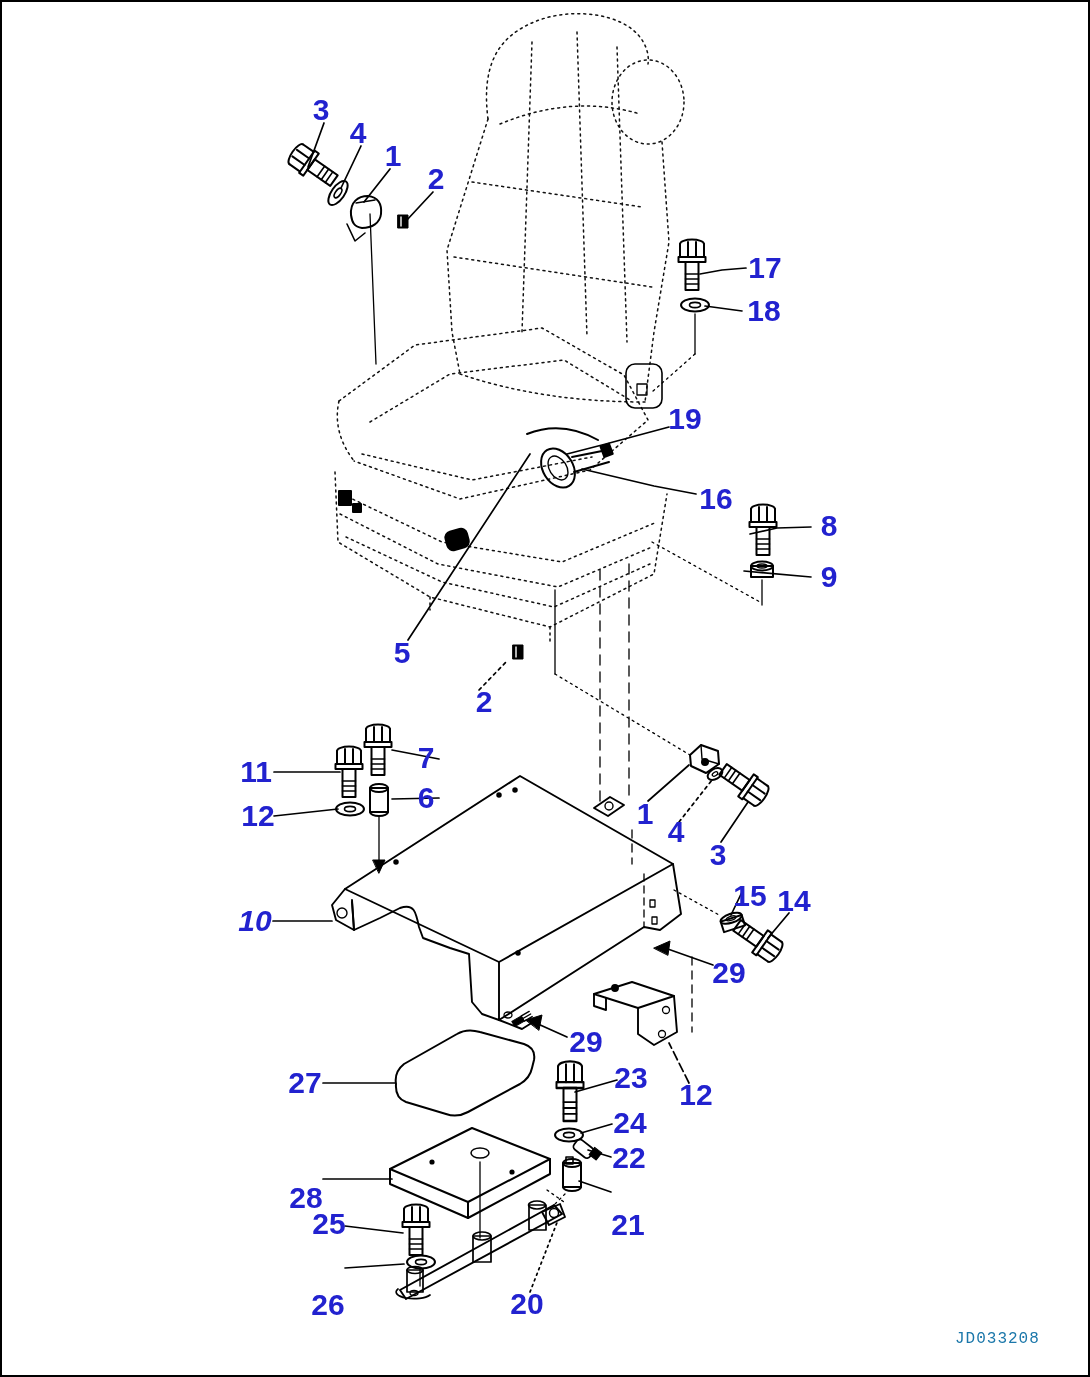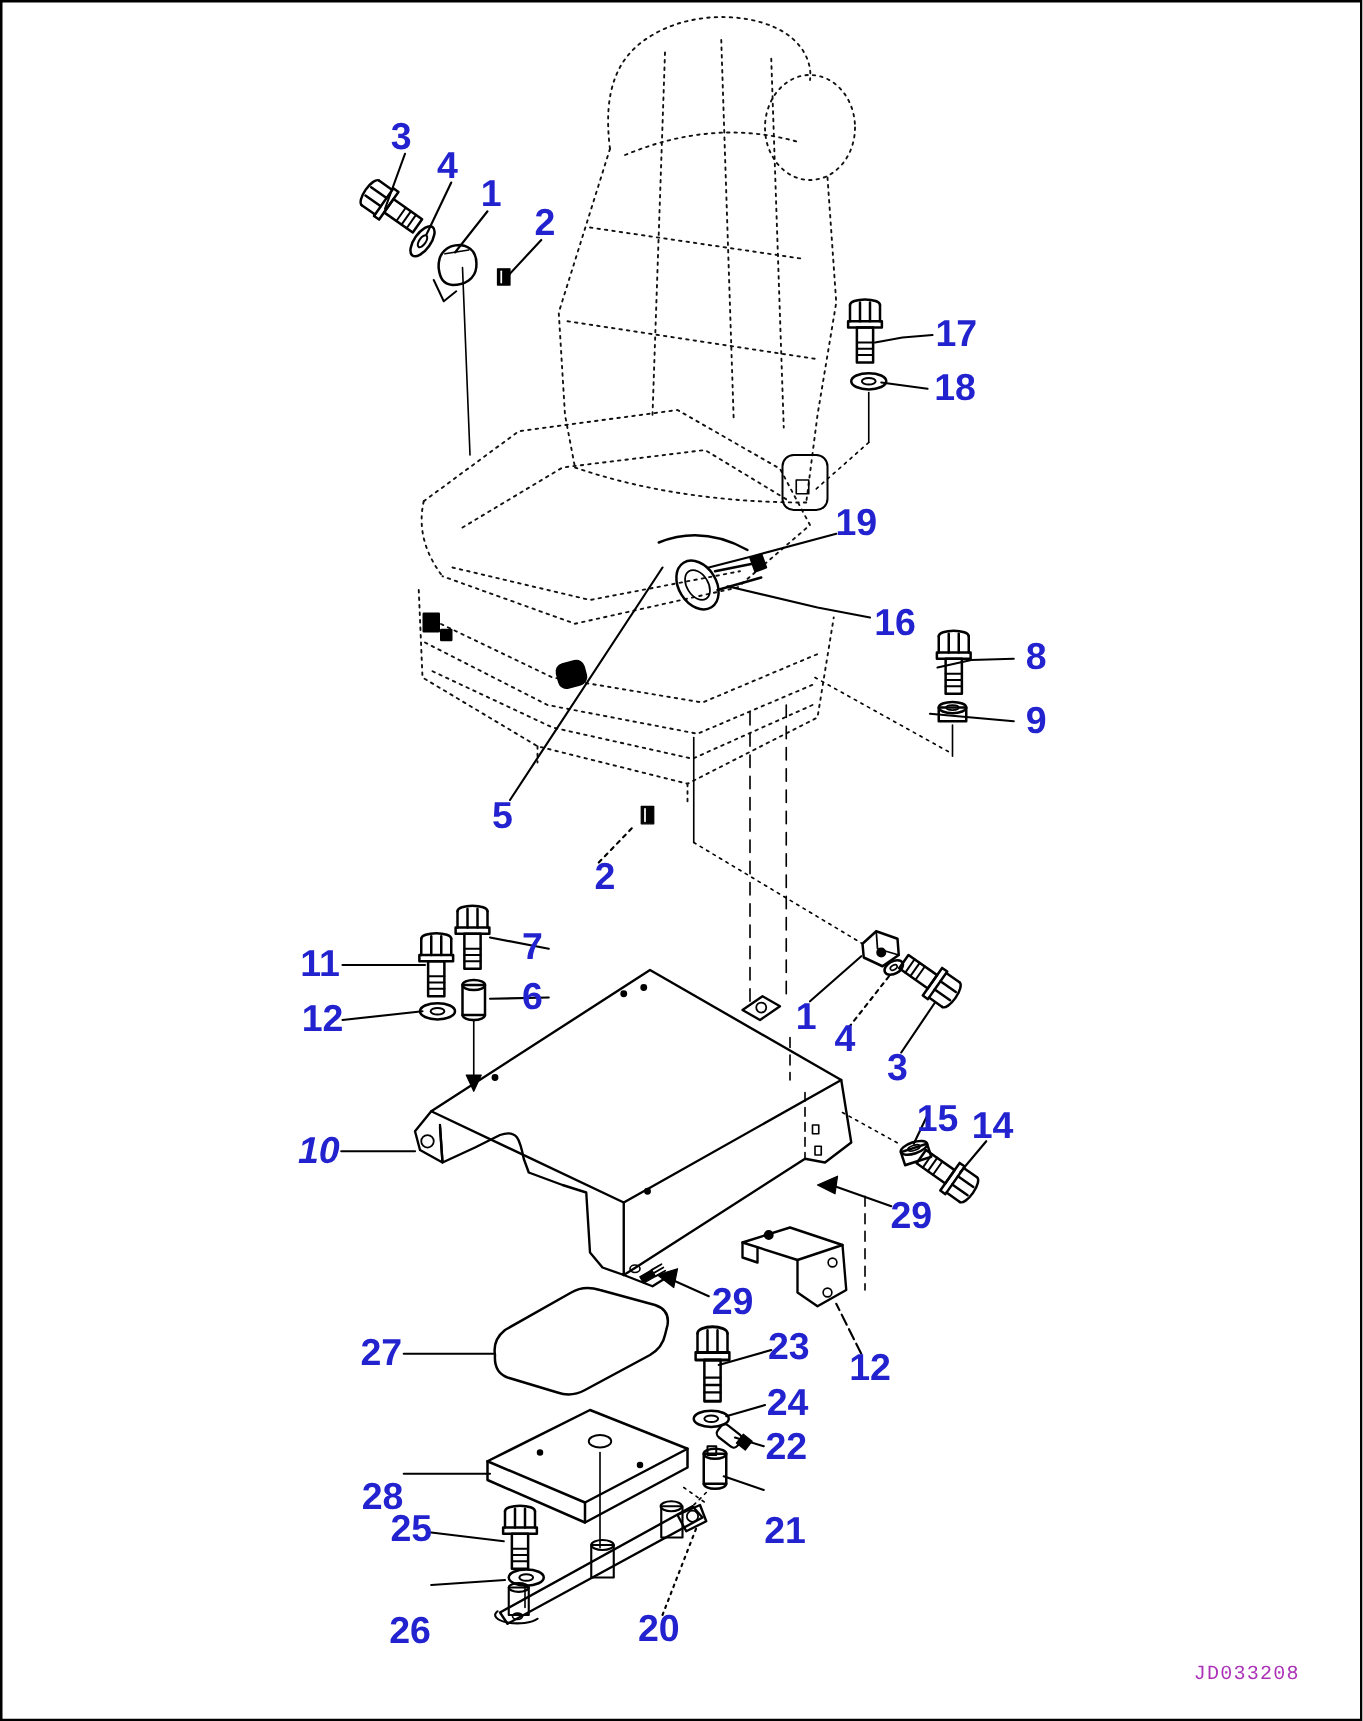--- a/index.html
+++ b/index.html
@@ -23,21 +23,21 @@
     color:var(--accent,#2222cf);
     white-space:nowrap;
     user-select:none;
   }
   #watermark{
     position:absolute;
     left:953px;top:1328px;
     font-family:"Liberation Mono", monospace;
     font-size:16px;
     letter-spacing:1px;
-    color:#a21caf;
+    color:#0369a1;
     opacity:.9;
   }
 </style>
 </head>
 <body>
 
 <div id="page" style="--accent: #2222cf; background: rgb(255, 255, 255); border-color: rgb(0, 0, 0);">
 
   <svg id="drawing" width="1090" height="1377" viewBox="0 0 1090 1377" fill="none" stroke="#000" stroke-linecap="round" stroke-linejoin="round">
 

